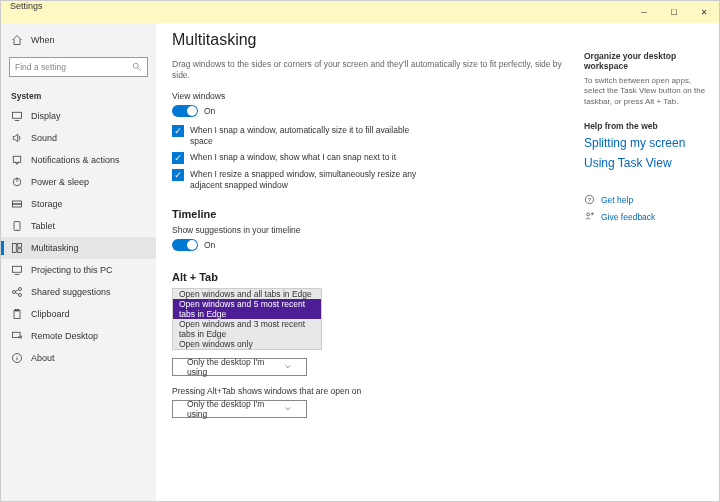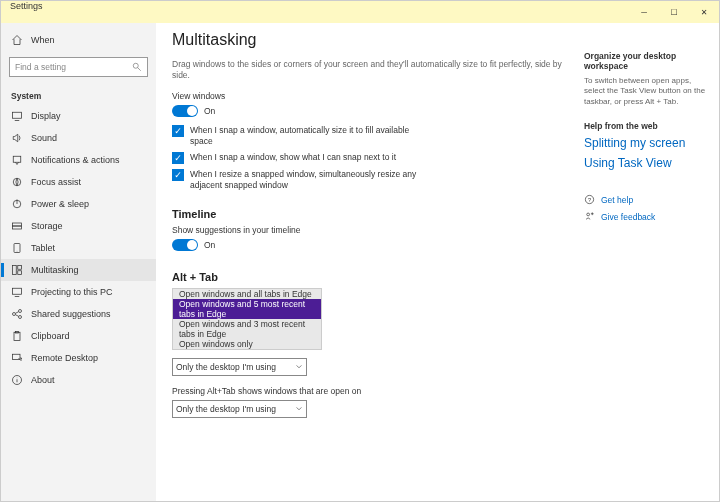--- a/index.html
+++ b/index.html
@@ -29,21 +29,21 @@
 .toggle::after{content:"";position:absolute;right:1px;top:1px;width:10px;height:10px;background:#fff;border-radius:50%}
 .toggle-label{font-size:8.5px;color:#333}
 .check-row{display:flex;align-items:flex-start;margin-bottom:5px}
 .checkbox{width:12px;height:12px;background:#0078d4;margin-right:6px;flex-shrink:0;display:flex;align-items:center;justify-content:center}
 .checkbox::after{content:"✓";color:#fff;font-size:9px}
 .check-label{font-size:8.5px;color:#333;line-height:1.3;max-width:230px}
 .spacer{height:12px}
 .dropdown-list{border:1px solid #ccc;width:150px;background:#e8e8e8;margin-bottom:8px}
 .dd-item{padding:0 6px;font-size:8.5px;color:#333}
 .dd-item.selected{background:#4c1d95;color:#fff}
-.select{border:1px solid #888;width:135px;height:18px;display:flex;align-items:center;justify-content:space-between;padding:0 3px;font-size:8.5px;color:#333;margin-bottom:10px}
+.select{border:1px solid #888;width:135px;height:18px;display:flex;align-items:center;justify-content:space-between;padding:0 14px;font-size:8.5px;color:#333;margin-bottom:10px}
 .rightpane{width:135px;padding:28px 12px 0 0}
 .rp-title{font-size:8.5px;font-weight:600;color:#333;margin-bottom:5px}
 .rp-text{font-size:8px;color:#666;line-height:1.3;margin-bottom:14px}
 .rp-link{font-size:12px;color:#0067c0;display:block;margin-bottom:6px}
 .rp-row{display:flex;align-items:center;margin-bottom:6px}
 .rp-row svg{margin-right:6px}
 .rp-row span{font-size:8.5px;color:#0067c0}
 </style>
 </head>
 <body>
@@ -86,27 +86,20 @@
           <path d="M11 5 Q13 8 11 11" fill="none" stroke="#333"></path>
         </svg>
         <span>Sound</span>
       </div>
     <div class="nav-item">
         <svg width="12" height="12" viewBox="0 0 16 16">
           <rect x="3" y="3" width="10" height="8" fill="none" stroke="#333"></rect>
           <path d="M6 11 L8 14 L10 11" fill="none" stroke="#333"></path>
         </svg>
         <span>Notifications &amp; actions</span>
-      </div>
-    <div class="nav-item">
-        <svg width="12" height="12" viewBox="0 0 16 16">
-          <circle cx="8" cy="8" r="5" fill="none" stroke="#333"></circle>
-          <path d="M8 3 Q5 8 8 13 Q11 8 8 3" fill="none" stroke="#333"></path>
-        </svg>
-        <span>Focus assist</span>
       </div>
     <div class="nav-item">
         <svg width="12" height="12" viewBox="0 0 16 16">
           <circle cx="8" cy="8" r="5" fill="none" stroke="#333"></circle>
           <line x1="8" y1="2" x2="8" y2="8" stroke="#333"></line>
         </svg>
         <span>Power &amp; sleep</span>
       </div>
     <div class="nav-item">
         <svg width="12" height="12" viewBox="0 0 16 16">

